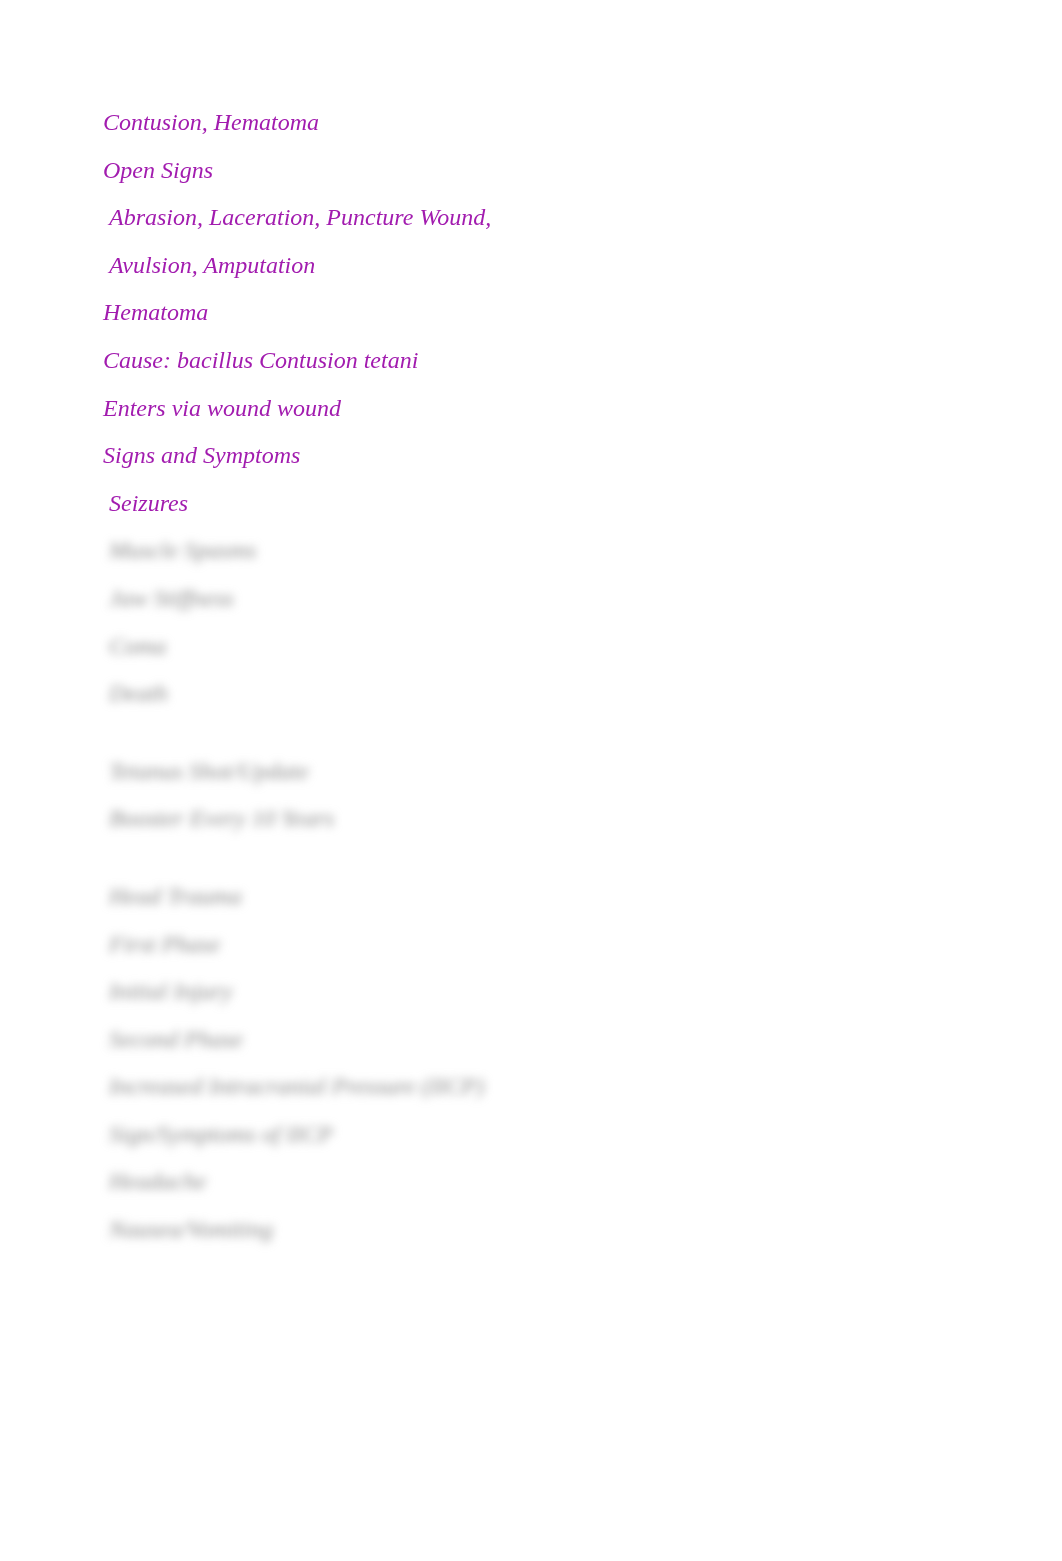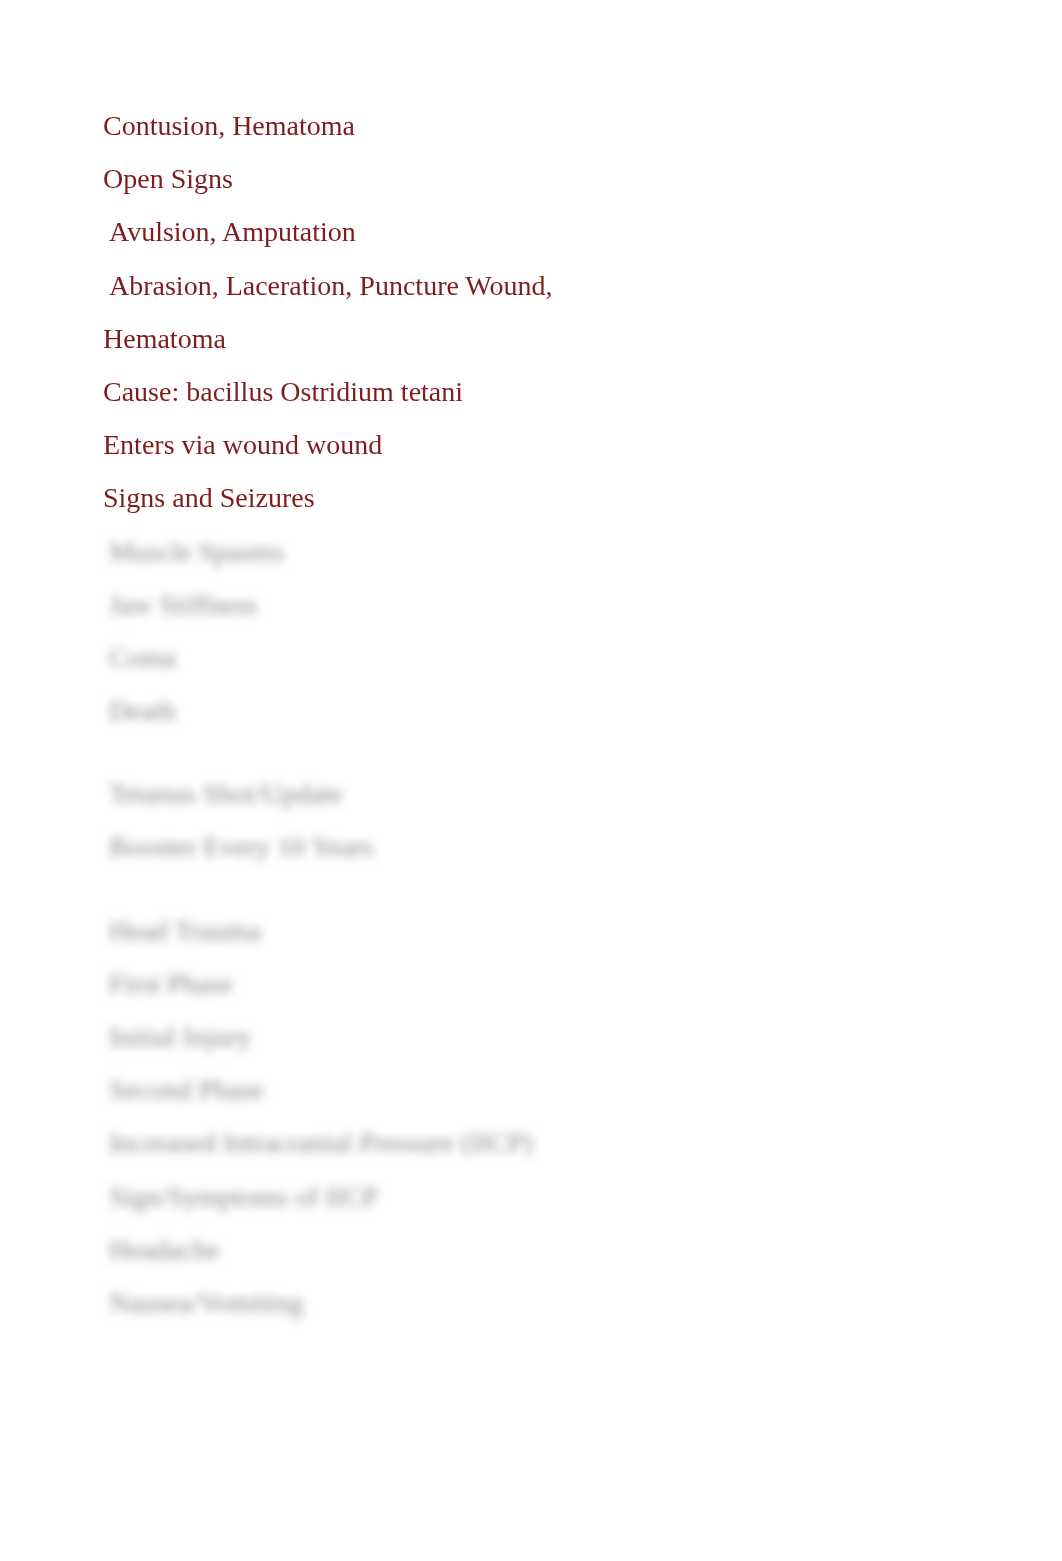--- a/index.html
+++ b/index.html
@@ -13,49 +13,51 @@
       background: #ffffff;
       font-family: Georgia, 'Times New Roman', serif;
       position: relative;
     }
     .content {
       padding-top: 106px;
       padding-left: 103px;
       padding-right: 100px;
     }
     .line {
-      font-size: 28px;
-      color: #7f1d1d;
+      font-size: 24px;
+      color: #a21caf;
       line-height: 1.4;
       margin-bottom: 14px;
+      font-style: italic;
     }
     .indent {
       padding-left: 6px;
     }
     .blurred {
       filter: blur(5px);
       color: #888;
       user-select: none;
     }
     .section-gap {
       height: 30px;
     }
   </style>
 </head>
 <body>
 
 <div class="content" id="doc-container">
     <div class="line">Contusion, Hematoma</div>
     <div class="line">Open Signs</div>
+    <div class="line indent">Abrasion, Laceration, Puncture Wound,</div>
     <div class="line indent">Avulsion, Amputation</div>
-    <div class="line indent">Abrasion, Laceration, Puncture Wound,</div>
     <div class="line">Hematoma</div>
-    <div class="line">Cause: bacillus Ostridium tetani</div>
+    <div class="line">Cause: bacillus Contusion tetani</div>
     <div class="line">Enters via wound wound</div>
-    <div class="line">Signs and Seizures</div>
+    <div class="line">Signs and Symptoms</div>
+    <div class="line indent">Seizures</div>
     <div class="line indent blurred">Muscle Spasms</div>
     <div class="line indent blurred">Jaw Stiffness</div>
     <div class="line indent blurred">Coma</div>
     <div class="line indent blurred">Death</div>
     <div class="section-gap"></div>
     <div class="line indent blurred">Tetanus Shot/Update</div>
     <div class="line indent blurred">Booster Every 10 Years</div>
     <div class="section-gap"></div>
     <div class="line indent blurred">Head Trauma</div>
     <div class="line indent blurred">First Phase</div>

